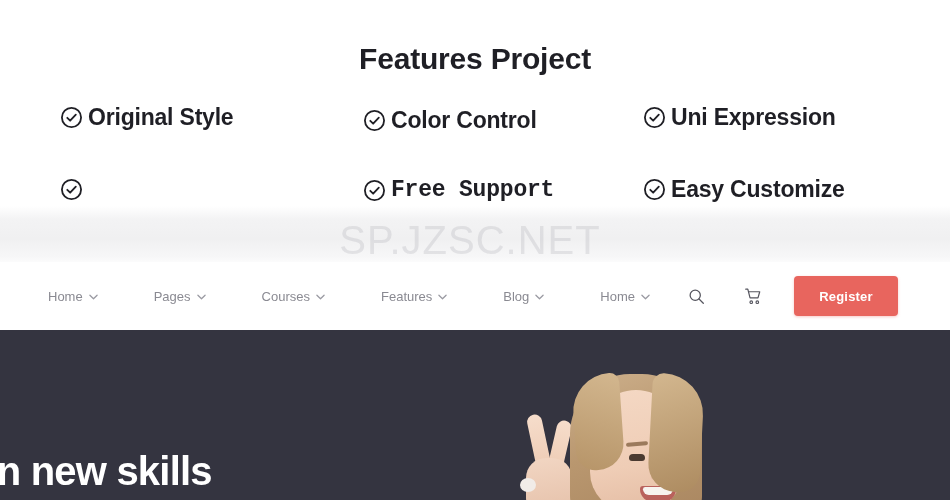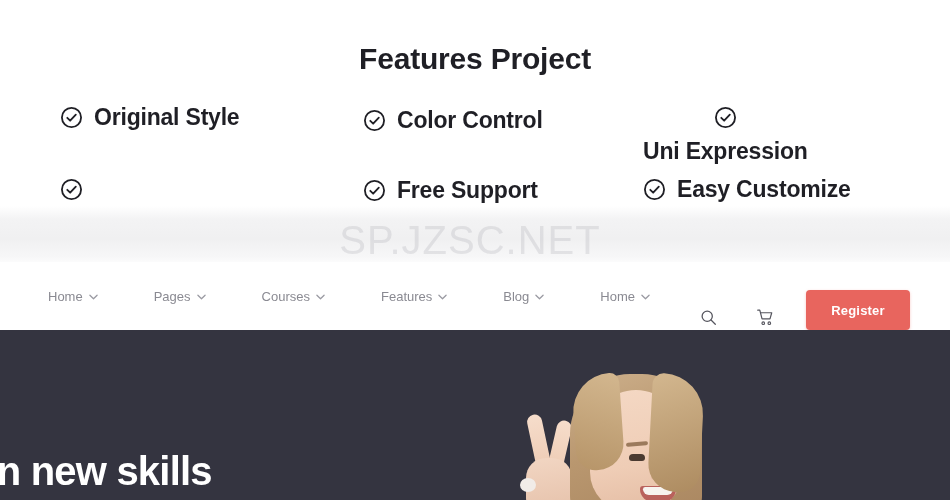--- a/index.html
+++ b/index.html
@@ -45,21 +45,21 @@
     position: absolute;
     left: 0; top: 100px;
     width: 950px;
     height: 112px;
   }
 
   .feature-item {
     position: absolute;
     display: flex;
     align-items: center;
-    gap: 11px;
+    gap: 5px;
     white-space: nowrap;
   }
 
   .feature-item .chk {
     flex: 0 0 auto;
     width: 23px; height: 23px;
     display: block;
   }
 
   .feature-item .chk svg { display: block; width: 23px; height: 23px; }
@@ -73,23 +73,23 @@
   }
 
   
   .col-0 { left: 60px; }
   .col-1 { left: 363px; }
   .col-2 { left: 643px; }
 
   
   .f-0 { top: 6px; }
   .f-1 { top: 9px; }
-  .f-2 { top: 6px; flex-direction: column; }
+  .f-2 { top: 6px; }
   .f-3 { top: 78px; }
-  .f-4 { top: 79px; }
+  .f-4 { top: 79px; font-family: Liberation Mono, monospace; }
   .f-5 { top: 78px; }
 
   
   .watermark-band {
     position: absolute;
     left: 0; top: 206px;
     width: 950px;
     height: 60px;
     background: linear-gradient(to bottom,
       rgba(255,255,255,1) 0%,
@@ -145,24 +145,24 @@
   .chev {
     width: 9px; height: 6px;
     display: inline-block;
     position: relative;
     top: 1px;
   }
   .chev svg { display: block; }
 
   .nav-actions {
     position: absolute;
-    right: 0; top: 0;
+    right: 12px; top: 0;
     height: 68px;
     display: flex;
-    align-items: flex-end;
+    align-items: center;
   }
 
   .icon-btn {
     width: 26px; height: 26px;
     display: flex;
     align-items: center;
     justify-content: center;
     cursor: pointer;
   }
   .icon-btn svg { display: block; }

